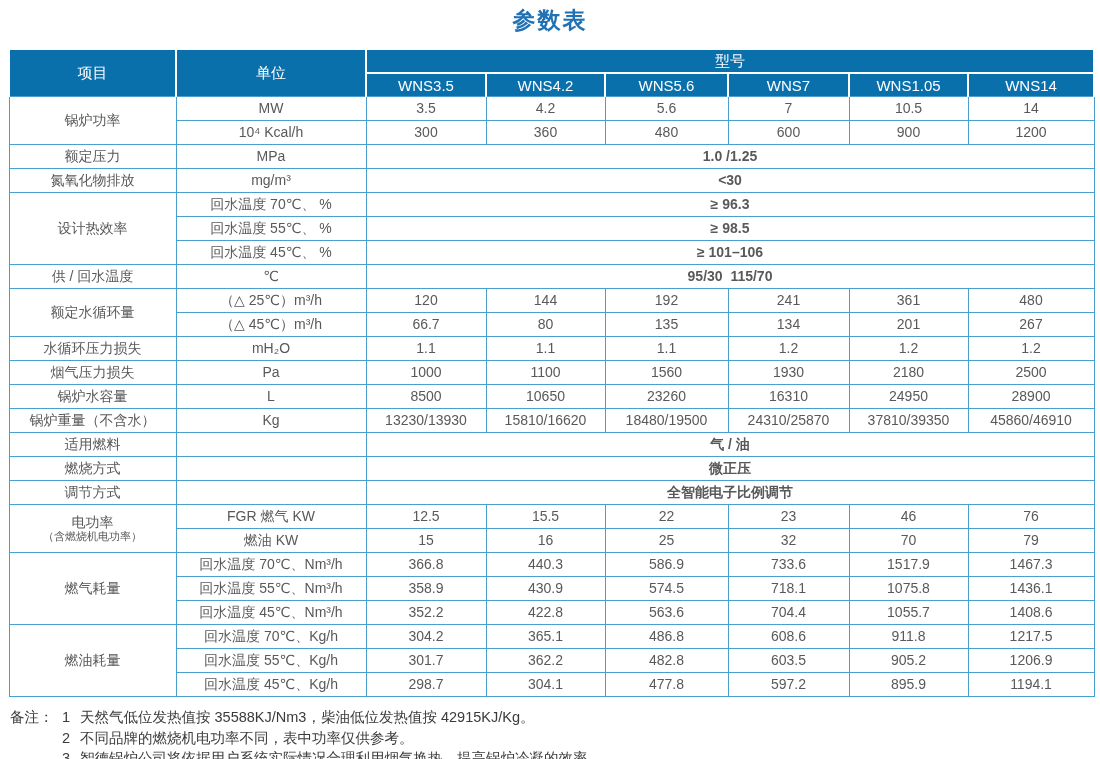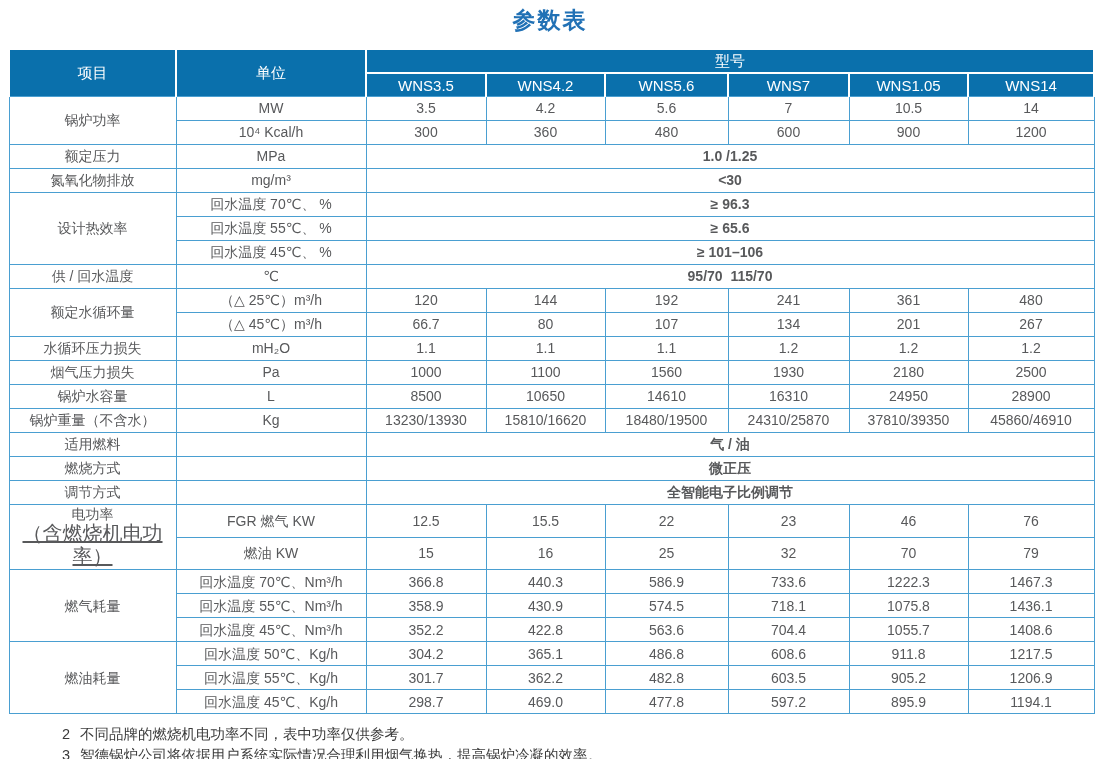--- a/index.html
+++ b/index.html
@@ -48,21 +48,21 @@
     color: #58595b;
     font-size: 14px;
     text-align: center;
     vertical-align: middle;
     padding: 1px 2px;
     height: 21px;
     line-height: 1.15;
   }
   td.c-label { font-size: 14.5px; }
   td.span-val { white-space: pre; font-weight: bold; }
-  .label-line2 { font-size: 20px; text-decoration: underline; }
+  .label-line2 { font-size: 11px; }
   .notes {
     margin: 10px 0 0 10px;
     color: #3b3b3b;
     font-size: 14.5px;
     line-height: 1.42;
   }
   .note-row { display: flex; }
   .note-prefix { width: 52px; flex: 0 0 52px; }
   .note-num { width: 18px; flex: 0 0 18px; }
   .note-text { flex: 1; }
@@ -133,48 +133,48 @@
         <td class="span-val" colspan="6">&lt;30</td>
       </tr>
 
       <tr>
         <td class="c-label" rowspan="3">设计热效率</td>
         <td>回水温度 70℃、 %</td>
         <td class="span-val" colspan="6">≥ 96.3</td>
       </tr>
       <tr>
         <td>回水温度 55℃、 %</td>
-        <td class="span-val" colspan="6">≥ 65.6</td>
+        <td class="span-val" colspan="6">≥ 98.5</td>
       </tr>
       <tr>
         <td>回水温度 45℃、 %</td>
         <td class="span-val" colspan="6">≥ 101–106</td>
       </tr>
 
       <tr>
         <td class="c-label">供 / 回水温度</td>
         <td>℃</td>
-        <td class="span-val" colspan="6">95/70  115/70</td>
+        <td class="span-val" colspan="6">95/30  115/70</td>
       </tr>
 
       <tr>
         <td class="c-label" rowspan="2">额定水循环量</td>
         <td>（△ 25℃）m³/h</td>
         <td>120</td>
         <td>144</td>
         <td>192</td>
         <td>241</td>
         <td>361</td>
         <td>480</td>
       </tr>
       <tr>
         <td>（△ 45℃）m³/h</td>
         <td>66.7</td>
         <td>80</td>
-        <td>107</td>
+        <td>135</td>
         <td>134</td>
         <td>201</td>
         <td>267</td>
       </tr>
 
       <tr>
         <td class="c-label">水循环压力损失</td>
         <td>mH₂O</td>
         <td>1.1</td>
         <td>1.1</td>
@@ -193,21 +193,21 @@
         <td>1930</td>
         <td>2180</td>
         <td>2500</td>
       </tr>
 
       <tr>
         <td class="c-label">锅炉水容量</td>
         <td>L</td>
         <td>8500</td>
         <td>10650</td>
-        <td>14610</td>
+        <td>23260</td>
         <td>16310</td>
         <td>24950</td>
         <td>28900</td>
       </tr>
 
       <tr>
         <td class="c-label">锅炉重量（不含水）</td>
         <td>Kg</td>
         <td>13230/13930</td>
         <td>15810/16620</td>
@@ -258,21 +258,21 @@
         <td>79</td>
       </tr>
 
       <tr>
         <td class="c-label" rowspan="3">燃气耗量</td>
         <td>回水温度 70℃、Nm³/h</td>
         <td>366.8</td>
         <td>440.3</td>
         <td>586.9</td>
         <td>733.6</td>
-        <td>1222.3</td>
+        <td>1517.9</td>
         <td>1467.3</td>
       </tr>
       <tr>
         <td>回水温度 55℃、Nm³/h</td>
         <td>358.9</td>
         <td>430.9</td>
         <td>574.5</td>
         <td>718.1</td>
         <td>1075.8</td>
         <td>1436.1</td>
@@ -282,50 +282,55 @@
         <td>352.2</td>
         <td>422.8</td>
         <td>563.6</td>
         <td>704.4</td>
         <td>1055.7</td>
         <td>1408.6</td>
       </tr>
 
       <tr>
         <td class="c-label" rowspan="3">燃油耗量</td>
-        <td>回水温度 50℃、Kg/h</td>
+        <td>回水温度 70℃、Kg/h</td>
         <td>304.2</td>
         <td>365.1</td>
         <td>486.8</td>
         <td>608.6</td>
         <td>911.8</td>
         <td>1217.5</td>
       </tr>
       <tr>
         <td>回水温度 55℃、Kg/h</td>
         <td>301.7</td>
         <td>362.2</td>
         <td>482.8</td>
         <td>603.5</td>
         <td>905.2</td>
         <td>1206.9</td>
       </tr>
       <tr>
         <td>回水温度 45℃、Kg/h</td>
         <td>298.7</td>
-        <td>469.0</td>
+        <td>304.1</td>
         <td>477.8</td>
         <td>597.2</td>
         <td>895.9</td>
         <td>1194.1</td>
       </tr>
     </tbody>
   </table>
 
   <div class="notes">
+    <div class="note-row">
+      <span class="note-prefix">备注：</span>
+      <span class="note-num">1</span>
+      <span class="note-text">天然气低位发热值按 35588KJ/Nm3，柴油低位发热值按 42915KJ/Kg。</span>
+    </div>
     <div class="note-row">
       <span class="note-prefix"></span>
       <span class="note-num">2</span>
       <span class="note-text">不同品牌的燃烧机电功率不同，表中功率仅供参考。</span>
     </div>
     <div class="note-row">
       <span class="note-prefix"></span>
       <span class="note-num">3</span>
       <span class="note-text">智德锅炉公司将依据用户系统实际情况合理利用烟气换热，提高锅炉冷凝的效率。</span>
     </div>

